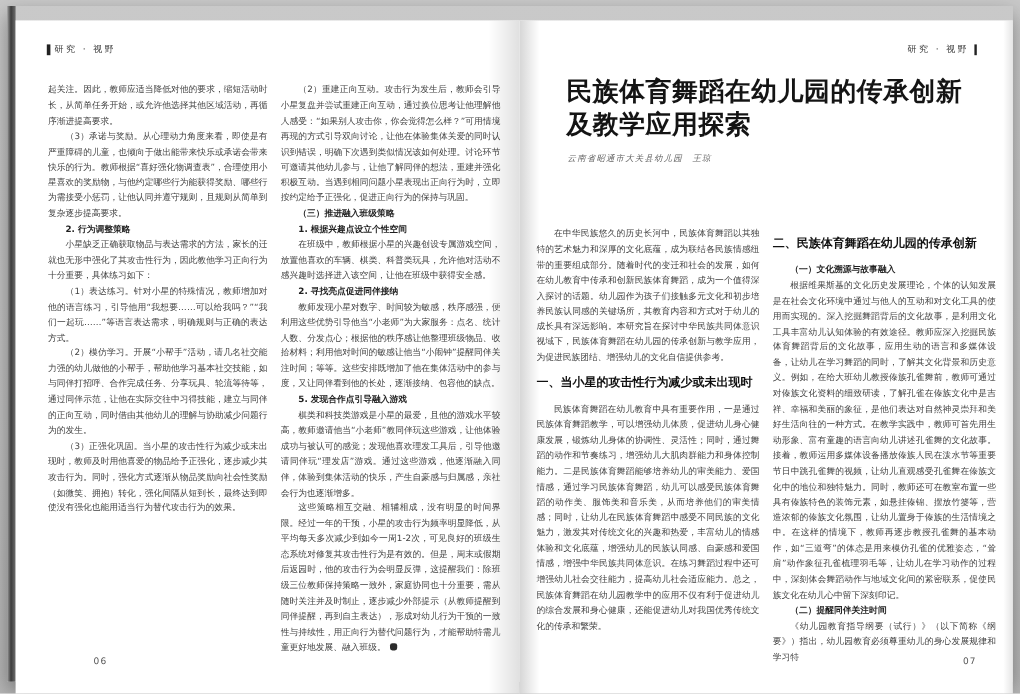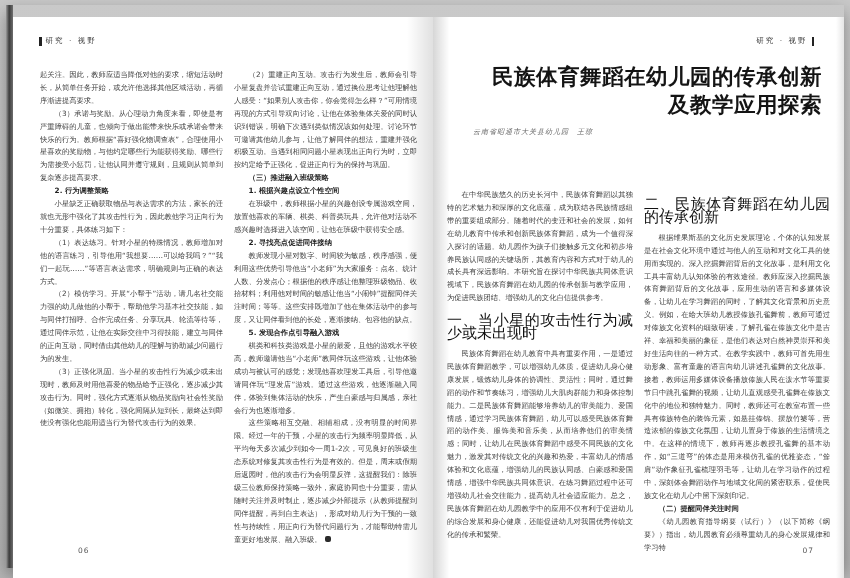--- a/index.html
+++ b/index.html
@@ -51,28 +51,28 @@
   .page-left .col.c1{left:27px;}
   .page-left .col.c2{left:221px;}
   .page-right .col{top:172px;height:366px;width:186px;}
   .page-right .col.c1{left:14px;}
   .page-right .col.c2{left:211px;}
 
   .blk{margin:0;}
   .blk.p{text-indent:2em;}
   .blk.cont{text-indent:0;}
   .blk.h2{text-indent:2em;font-weight:bold;color:#1f1f1f;}
-  .blk.h1{font-weight:normal;color:#111;font-size:15px;margin:9px 0 8px;text-indent:0;}
+  .blk.h1{font-weight:bold;color:#111;font-size:10px;margin:9px 0 8px;text-indent:0;}
   .endmark{
     display:inline-block;width:6px;height:6px;background:#2b2b2b;border-radius:2px;
     margin-left:3px;vertical-align:-0.5px;
   }
   .article-title{
     position:absolute;left:39px;top:46px;width:350px;
-    font-size:21.5px;line-height:28px;font-weight:bold;color:#141414;letter-spacing:0.5px;text-align:right;
+    font-size:21.5px;line-height:28px;font-weight:bold;color:#141414;letter-spacing:0.5px;
   }
   .article-author{
     position:absolute;left:40px;top:110px;font-size:7px;font-style:italic;color:#666;
     letter-spacing:1px;
   }
 </style>
 </head>
 <body>
 
 <div class="scene">
@@ -117,20 +117,21 @@
         <div>及教学应用探索</div>
       </div>
       <div class="article-author">云南省昭通市大关县幼儿园　王琼</div>
       <div class="col c1">
           <p class="blk p">在中华民族悠久的历史长河中，民族体育舞蹈以其独特的艺术魅力和深厚的文化底蕴，成为联结各民族情感纽带的重要组成部分。随着时代的变迁和社会的发展，如何在幼儿教育中传承和创新民族体育舞蹈，成为一个值得深入探讨的话题。幼儿园作为孩子们接触多元文化和初步培养民族认同感的关键场所，其教育内容和方式对于幼儿的成长具有深远影响。本研究旨在探讨中华民族共同体意识视域下，民族体育舞蹈在幼儿园的传承创新与教学应用，为促进民族团结、增强幼儿的文化自信提供参考。</p>
           <p class="blk h1">一、当小星的攻击性行为减少或未出现时</p>
           <p class="blk p">民族体育舞蹈在幼儿教育中具有重要作用，一是通过民族体育舞蹈教学，可以增强幼儿体质，促进幼儿身心健康发展，锻炼幼儿身体的协调性、灵活性；同时，通过舞蹈的动作和节奏练习，增强幼儿大肌肉群能力和身体控制能力。二是民族体育舞蹈能够培养幼儿的审美能力、爱国情感，通过学习民族体育舞蹈，幼儿可以感受民族体育舞蹈的动作美、服饰美和音乐美，从而培养他们的审美情感；同时，让幼儿在民族体育舞蹈中感受不同民族的文化魅力，激发其对传统文化的兴趣和热爱，丰富幼儿的情感体验和文化底蕴，增强幼儿的民族认同感、自豪感和爱国情感，增强中华民族共同体意识。在练习舞蹈过程中还可增强幼儿社会交往能力，提高幼儿社会适应能力。总之，民族体育舞蹈在幼儿园教学中的应用不仅有利于促进幼儿的综合发展和身心健康，还能促进幼儿对我国优秀传统文化的传承和繁荣。</p>
         </div>
       <div class="col c2">
           <p class="blk h1">二、民族体育舞蹈在幼儿园的传承创新</p>
+          <p class="blk h2">（一）文化溯源与故事融入</p>
           <p class="blk p">根据维果斯基的文化历史发展理论，个体的认知发展是在社会文化环境中通过与他人的互动和对文化工具的使用而实现的。深入挖掘舞蹈背后的文化故事，是利用文化工具丰富幼儿认知体验的有效途径。教师应深入挖掘民族体育舞蹈背后的文化故事，应用生动的语言和多媒体设备，让幼儿在学习舞蹈的同时，了解其文化背景和历史意义。例如，在给大班幼儿教授傣族孔雀舞前，教师可通过对傣族文化资料的细致研读，了解孔雀在傣族文化中是吉祥、幸福和美丽的象征，是他们表达对自然神灵崇拜和美好生活向往的一种方式。在教学实践中，教师可首先用生动形象、富有童趣的语言向幼儿讲述孔雀舞的文化故事。接着，教师运用多媒体设备播放傣族人民在泼水节等重要节日中跳孔雀舞的视频，让幼儿直观感受孔雀舞在傣族文化中的地位和独特魅力。同时，教师还可在教室布置一些具有傣族特色的装饰元素，如悬挂傣锦、摆放竹篓等，营造浓郁的傣族文化氛围，让幼儿置身于傣族的生活情境之中。在这样的情境下，教师再逐步教授孔雀舞的基本动作，如“三道弯”的体态是用来模仿孔雀的优雅姿态，“耸肩”动作象征孔雀梳理羽毛等，让幼儿在学习动作的过程中，深刻体会舞蹈动作与地域文化间的紧密联系，促使民族文化在幼儿心中留下深刻印记。</p>
           <p class="blk h2">（二）提醒同伴关注时间</p>
           <p class="blk p">《幼儿园教育指导纲要（试行）》（以下简称《纲要》）指出，幼儿园教育必须尊重幼儿的身心发展规律和学习特</p>
         </div>
       <div class="pagenum pn-right">07</div>
     </div>
   </div>
 </div>
 
 </body></html>

